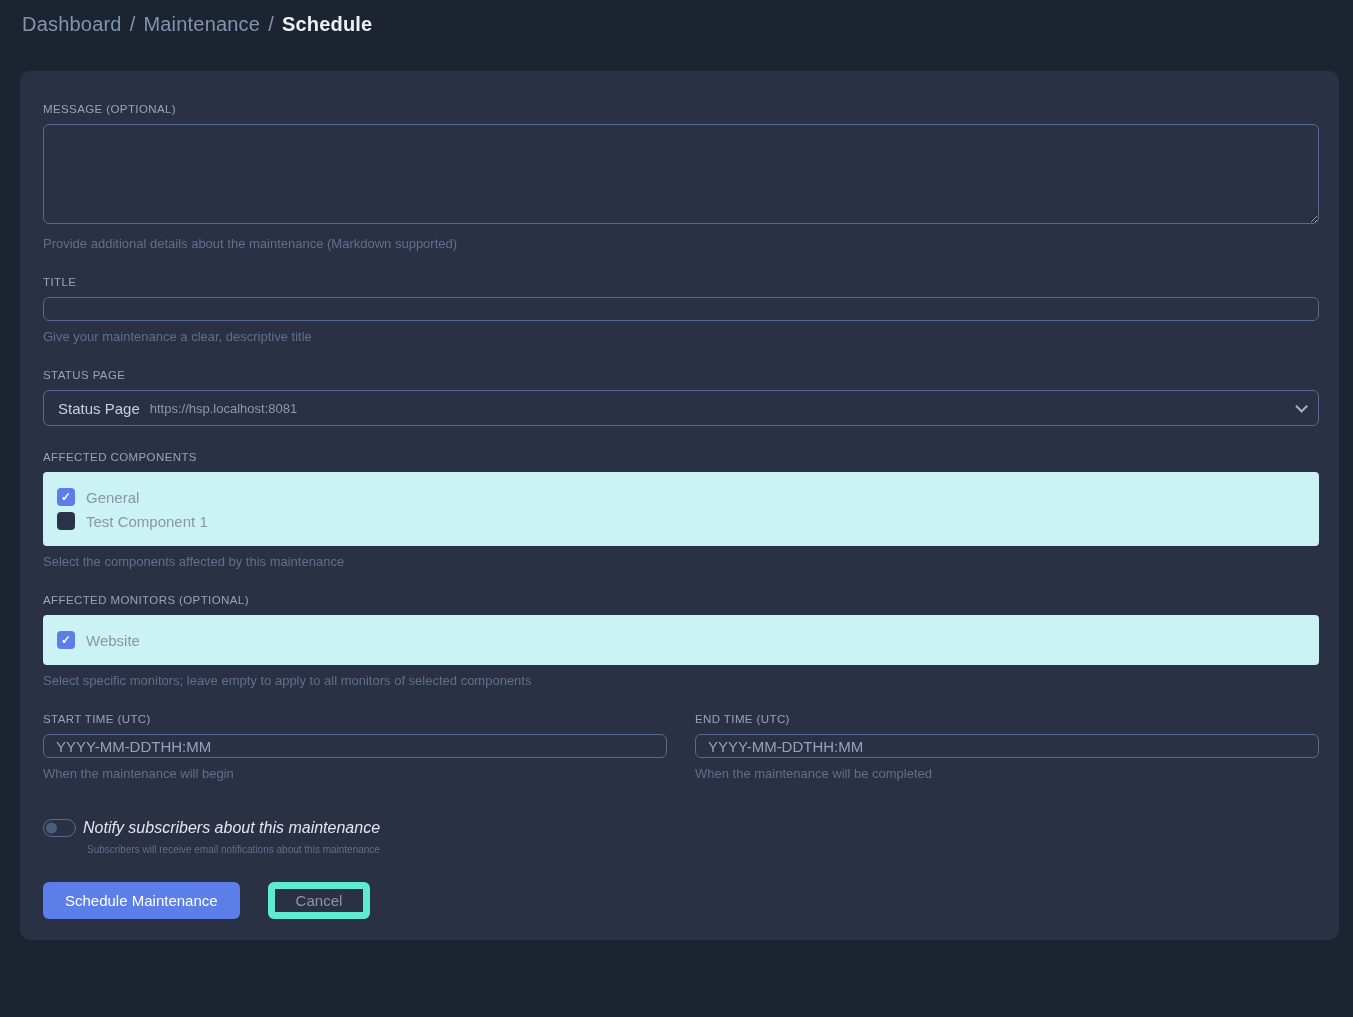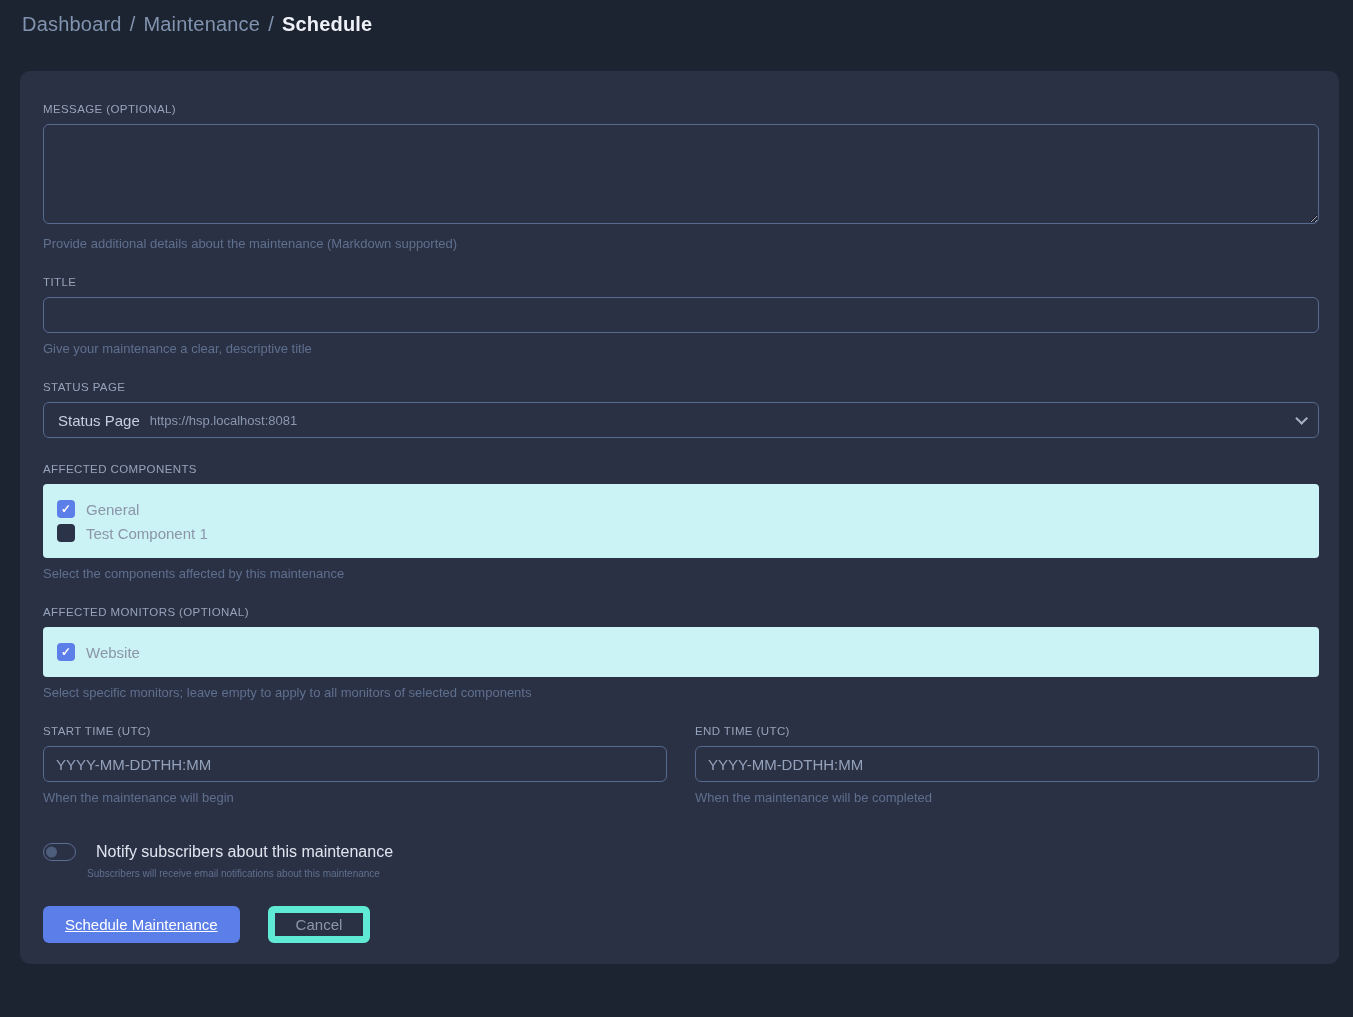--- a/index.html
+++ b/index.html
@@ -40,21 +40,21 @@
   .field-label{
     display:block;
     font-size:11.5px;
     font-weight:500;
     letter-spacing:.4px;
     color:var(--label);
     margin-bottom:9px;
   }
   .text-input{
     width:100%;
-    height:36px;
+    height:24px;
     background:transparent;
     border:1px solid var(--border);
     border-radius:6px;
     padding:11px 12px;
     color:var(--text);
     font-size:15px;
     font-family:"Liberation Sans", sans-serif;
     outline:none;
   }
   .text-input::placeholder{color:#94a1bb;opacity:1;}
@@ -114,21 +114,21 @@
   .check-label{font-size:15px;color:#8b96a8;}
   
   .two-col{
     display:grid;
     grid-template-columns:1fr 1fr;
     column-gap:28px;
     margin-bottom:25px;
   }
   
   .notify-block{margin-top:38px;margin-bottom:27px;}
-  .notify-row{display:flex;align-items:flex-end;gap:20px;}
+  .notify-row{display:flex;align-items:flex-end;gap:7px;font-style:italic;}
   .toggle{
     width:33px;height:18px;
     border:1.5px solid #5a6d92;
     border-radius:10px;
     position:relative;
     cursor:pointer;
     flex:0 0 auto;
   }
   .toggle .knob{
     position:absolute;
@@ -148,21 +148,20 @@
     border-radius:6px;
     font-size:15px;
     font-family:"Liberation Sans", sans-serif;
     cursor:pointer;
   }
   .btn-primary{
     background:var(--accent);
     color:#ffffff;
     border:none;
     padding:0 22px;
-    text-decoration:underline;
   }
   .btn-secondary{
     background:transparent;
     color:#8b97ad;
     border:7px solid #5eead4;
     padding:0 21px;
   }
 </style>
 </head>
 <body>

